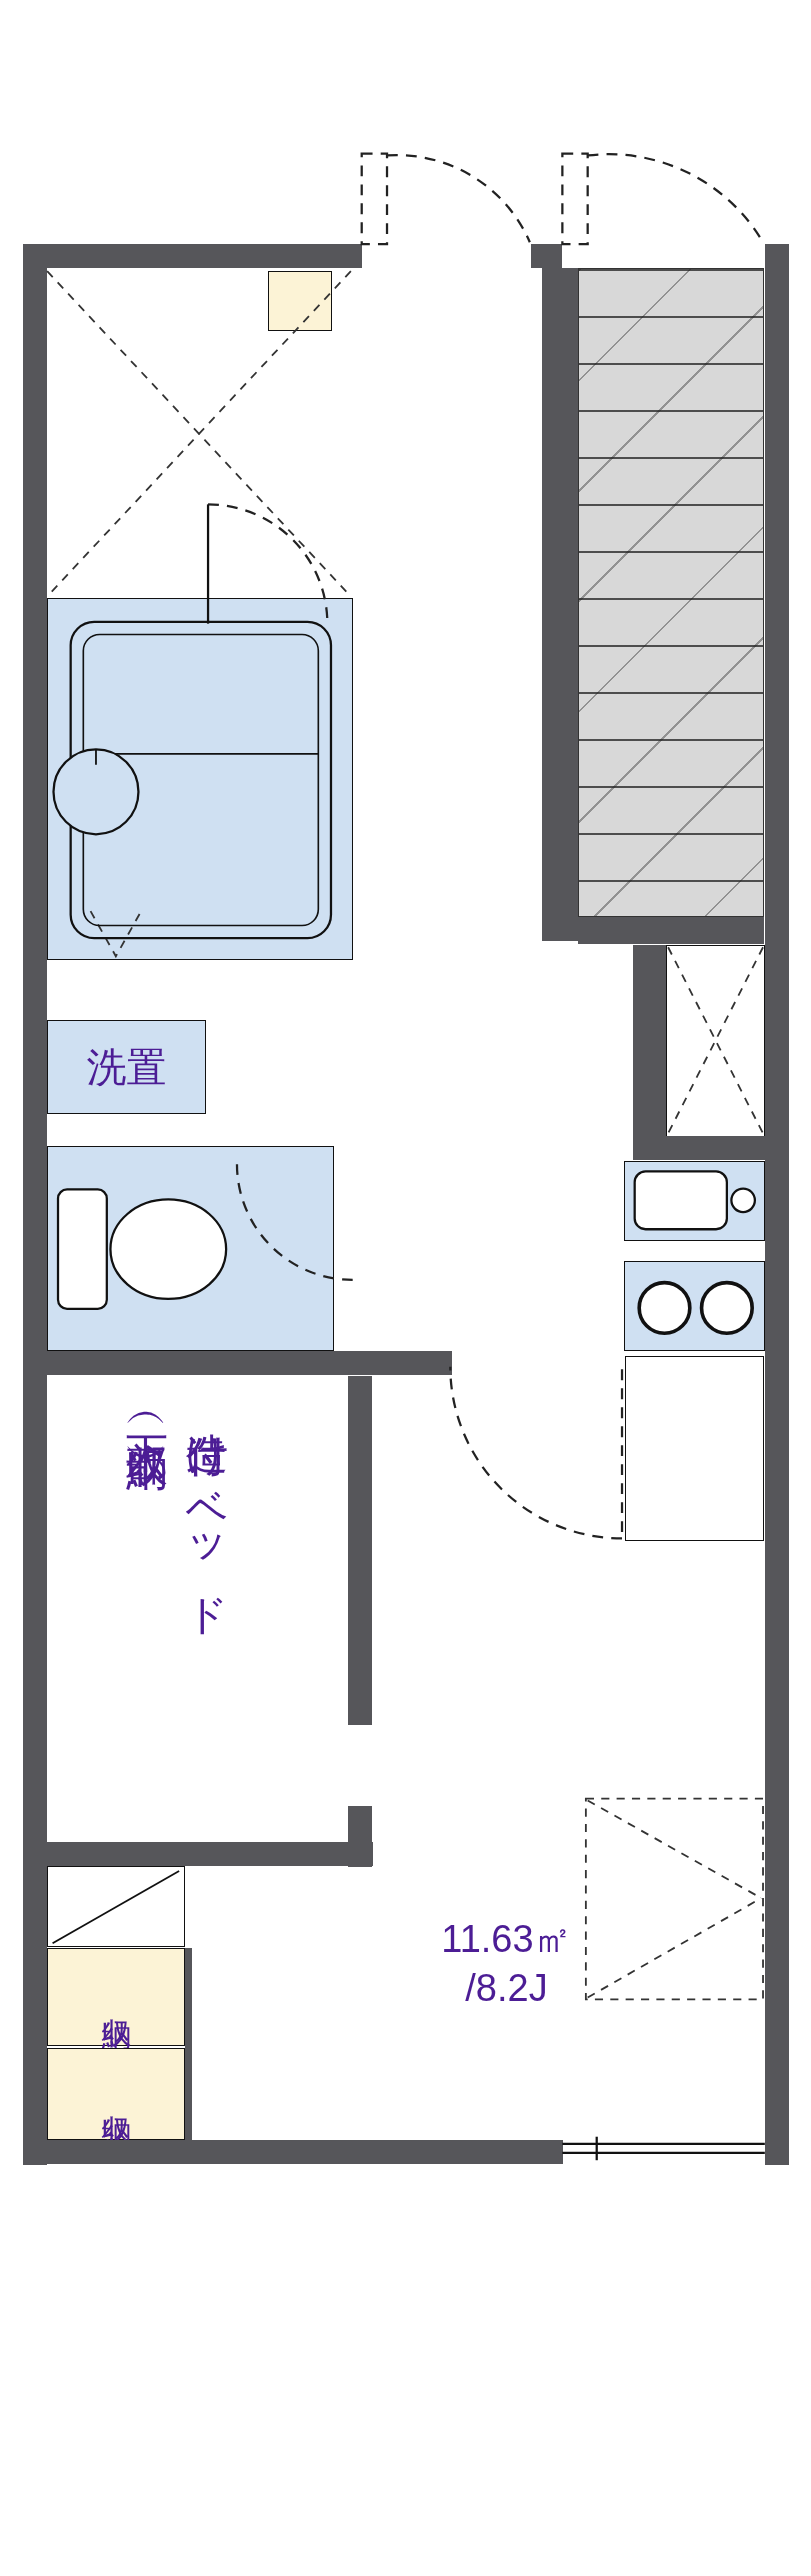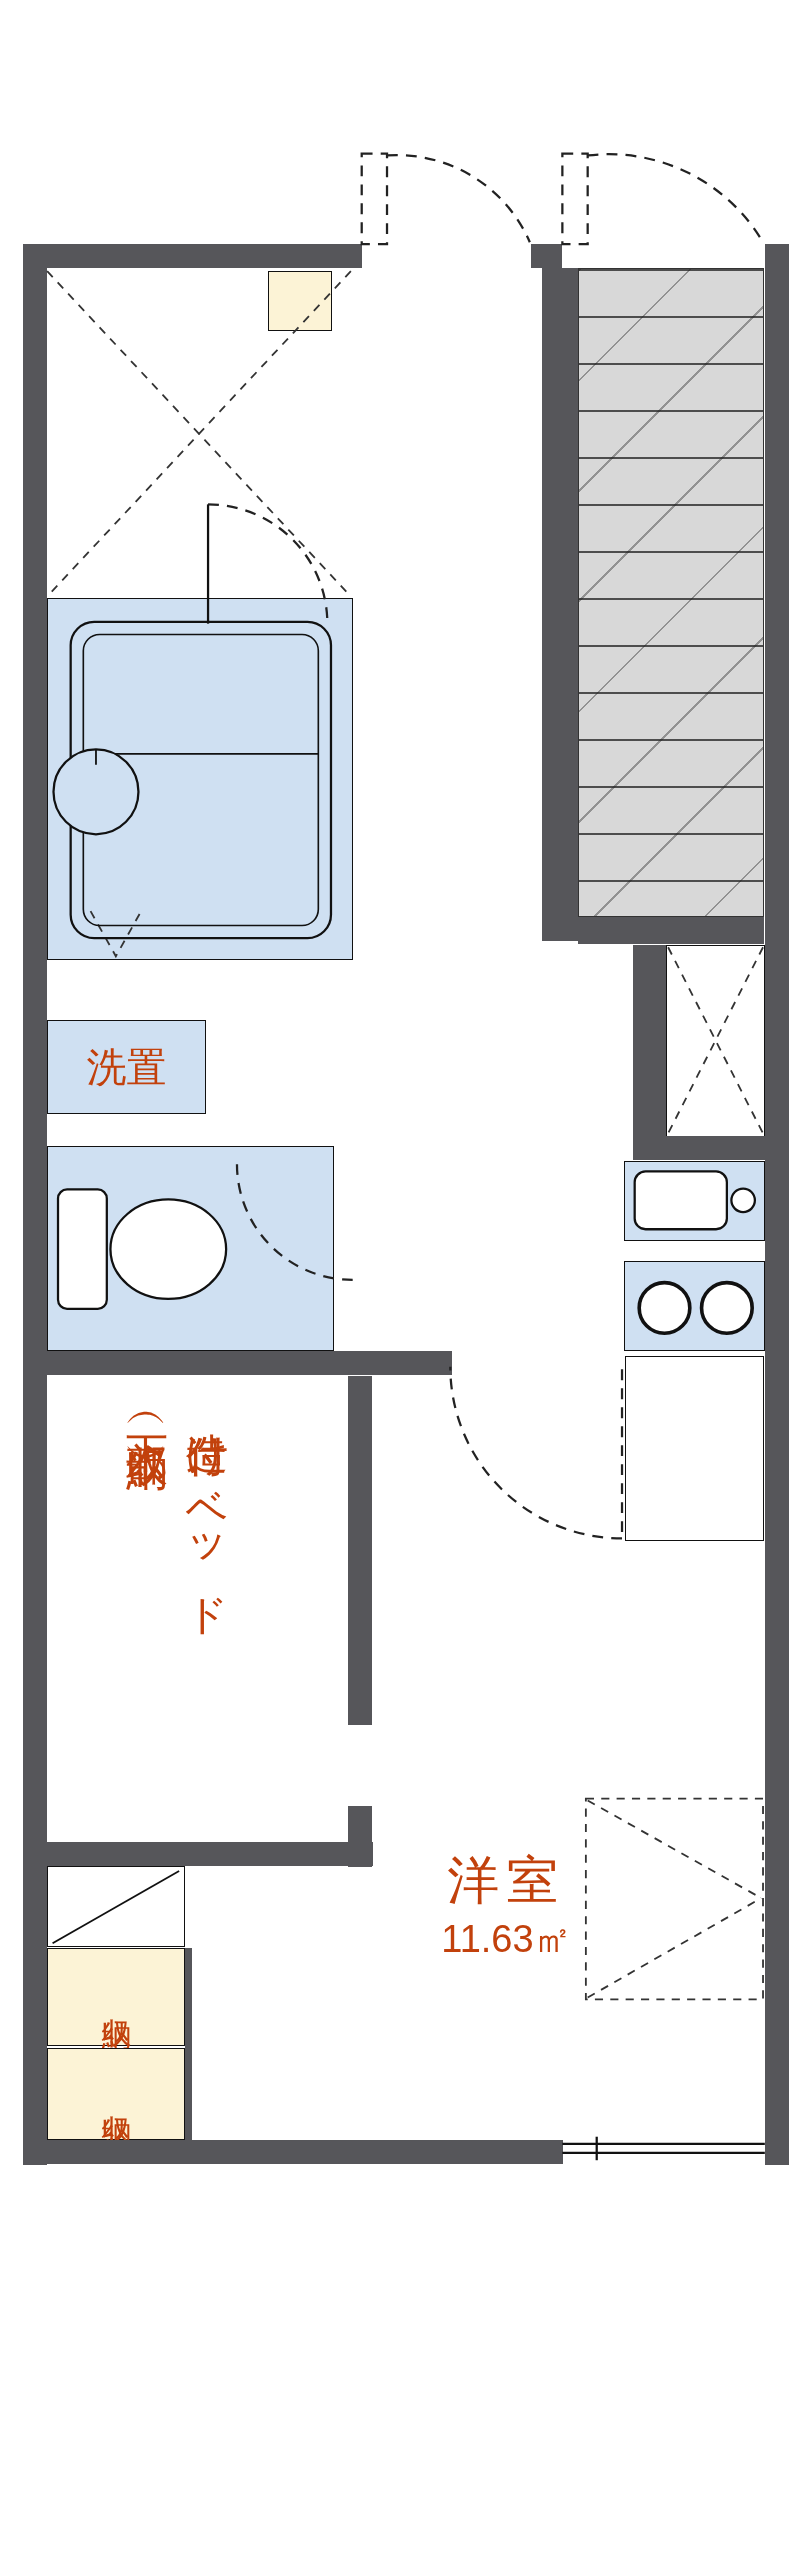--- a/index.html
+++ b/index.html
@@ -1,17 +1,17 @@
 <!DOCTYPE html>
 <html style="font-size:14.5px"><head>
 <meta charset="utf-8">
 <style>
   html,body{margin:0;padding:0;background:#ffffff;}
   #stage{position:relative;width:812px;height:2576px;background:#ffffff;overflow:hidden;
-         font-family:"Liberation Sans","DejaVu Sans",sans-serif;color:#c2410c;}
+         font-family:"Liberation Sans","DejaVu Sans",sans-serif;color:#4c1d95;}
   .abs{position:absolute;}
   .wall{position:absolute;background:#56565a;}
   .wet{background:#cfe0f2;border:1.8px solid #111;box-sizing:border-box;}
   .cream{background:#fcf3d6;border:1.8px solid #111;box-sizing:border-box;}
   .thinbox{background:#ffffff;border:1.8px solid #111;box-sizing:border-box;}
   .stairs{background-color:#d8d8d8;
     background-image:
       repeating-linear-gradient(180deg, rgba(30,30,30,.75) 0 1.8px, transparent 1.8px 47px),
       repeating-linear-gradient(135deg, rgba(60,60,60,.45) 0 1.8px, transparent 1.8px 78px);
     border:0.9px solid #333;box-sizing:border-box;}
@@ -142,23 +142,23 @@
       <line x1="622" y1="2382" x2="846" y2="2382"></line>
       <line x1="660" y1="2364" x2="660" y2="2390"></line>
     </g>
 
     <line x1="198" y1="2070" x2="58" y2="2150" stroke="#111" stroke-width="2"></line>
   </svg>
 
   <div class="abs vtext bedlabel" style="left:110px;top:1399px;width:127px;height:452px;">造付けベッド
 （下部収納）</div>
 
-  <div class="abs label" style="left:389px;top:1853px;width:235px;height:56px;font-size:52px;letter-spacing:7.2px;">
-      <span>洋室</span>
-    </div>
 
   <div class="abs label" style="left:389px;top:1918px;width:235px;height:43px;font-size:38px;">
       <span>11.63㎡</span>
     </div>
 
+  <div class="abs label" style="left:389px;top:1967px;width:235px;height:43px;font-size:38px;">
+      <span>/8.2J</span>
+    </div>
 
 </div>
 
 
 </body></html>

